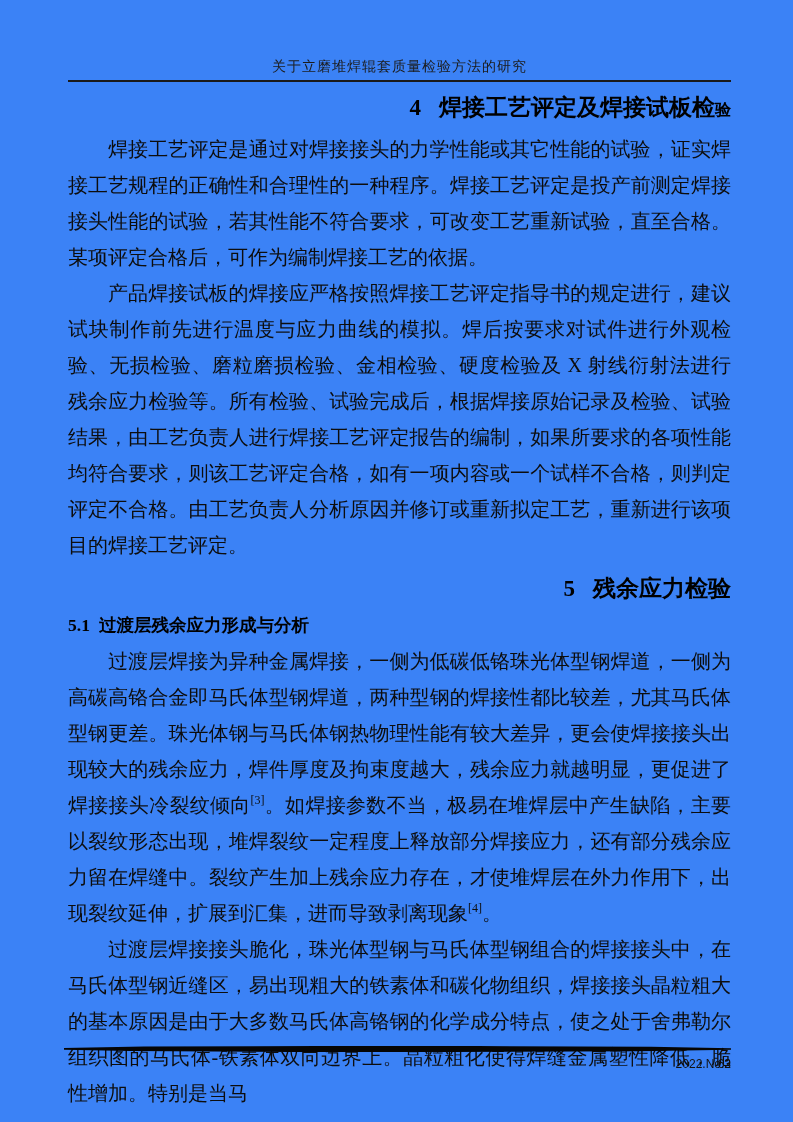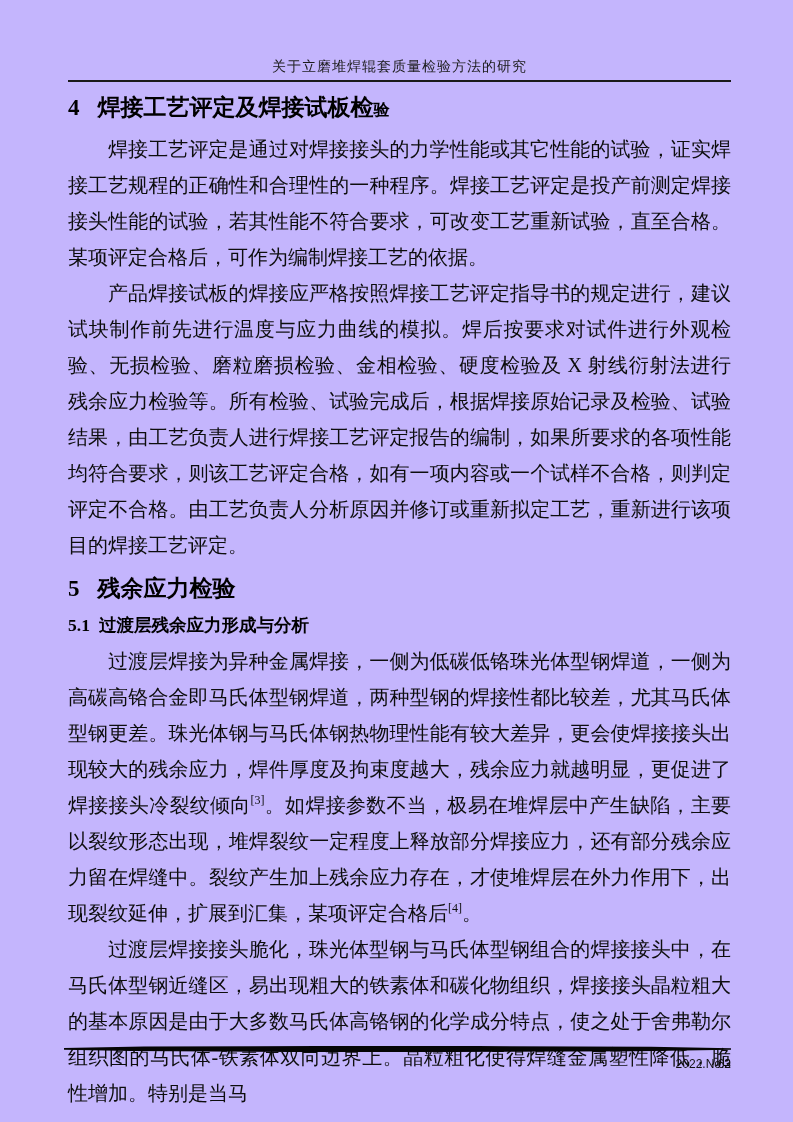--- a/index.html
+++ b/index.html
@@ -1,21 +1,21 @@
 <!DOCTYPE html>
 <html><head>
 <meta charset="utf-8">
 <style>
   html, body { margin: 0; padding: 0; background: #e8e8e8; }
   .page {
     position: relative;
     width: 793px;
     height: 1122px;
     margin: 0 auto;
-    background: #c4b5fd;
+    background: #3b82f6;
     color: #111111;
     font-family: "Liberation Serif", "DejaVu Serif", serif;
     overflow: hidden;
     box-sizing: border-box;
   }
   .content {
     position: absolute;
     top: 0; left: 68px;
     width: 663px;
   }
@@ -26,25 +26,26 @@
     line-height: 20px;
     letter-spacing: 1px;
     color: #1c1c1c;
   }
   .head-rule {
     margin-top: 3px;
     border-bottom: 2px solid #1a1a1a;
     height: 0;
   }
   h2.sec {
-    margin: 11px 0 6px 0;
+    margin: 11px 0 6px 12px;
     font-size: 23px;
     font-weight: bold;
     line-height: 30px;
     color: #000;
+    text-align: right;
   }
   h2.sec .sec-num { margin-right: 18px; }
   h2.sec .small-char { font-size: 16px; }
   h3.subsec {
     margin: 8px 0 5px 0;
     font-size: 17.5px;
     font-weight: bold;
     line-height: 26px;
     color: #000;
   }
@@ -112,21 +113,21 @@
     <p class="body-par">产品焊接试板的焊接应严格按照焊接工艺评定指导书的规定进行，建议试块制作前先进行温度与应力曲线的模拟。焊后按要求对试件进行外观检验、无损检验、磨粒磨损检验、金相检验、硬度检验及 X 射线衍射法进行残余应力检验等。所有检验、试验完成后，根据焊接原始记录及检验、试验结果，由工艺负责人进行焊接工艺评定报告的编制，如果所要求的各项性能均符合要求，则该工艺评定合格，如有一项内容或一个试样不合格，则判定评定不合格。由工艺负责人分析原因并修订或重新拟定工艺，重新进行该项目的焊接工艺评定。</p>
 
     <h2 class="sec">
       <span class="sec-num">5</span><span>残余应力检验</span>
     </h2>
 
     <h3 class="subsec">
       <span class="sec-num">5.1</span><span>过渡层残余应力形成与分析</span>
     </h3>
 
-    <p class="body-par"><span>过渡层焊接为异种金属焊接，一侧为低碳低铬珠光体型钢焊道，一侧为高碳高铬合金即马氏体型钢焊道，两种型钢的焊接性都比较差，尤其马氏体型钢更差。珠光体钢与马氏体钢热物理性能有较大差异，更会使焊接接头出现较大的残余应力，焊件厚度及拘束度越大，残余应力就越明显，更促进了焊接接头冷裂纹倾向</span><sup class="cite">[3]</sup><span>。如焊接参数不当，极易在堆焊层中产生缺陷，主要以裂纹形态出现，堆焊裂纹一定程度上释放部分焊接应力，还有部分残余应力留在焊缝中。裂纹产生加上残余应力存在，才使堆焊层在外力作用下，出现裂纹延伸，扩展到汇集，某项评定合格后</span><sup class="cite">[4]</sup><span>。</span></p>
+    <p class="body-par"><span>过渡层焊接为异种金属焊接，一侧为低碳低铬珠光体型钢焊道，一侧为高碳高铬合金即马氏体型钢焊道，两种型钢的焊接性都比较差，尤其马氏体型钢更差。珠光体钢与马氏体钢热物理性能有较大差异，更会使焊接接头出现较大的残余应力，焊件厚度及拘束度越大，残余应力就越明显，更促进了焊接接头冷裂纹倾向</span><sup class="cite">[3]</sup><span>。如焊接参数不当，极易在堆焊层中产生缺陷，主要以裂纹形态出现，堆焊裂纹一定程度上释放部分焊接应力，还有部分残余应力留在焊缝中。裂纹产生加上残余应力存在，才使堆焊层在外力作用下，出现裂纹延伸，扩展到汇集，进而导致剥离现象</span><sup class="cite">[4]</sup><span>。</span></p>
 
     <p class="body-par">过渡层焊接接头脆化，珠光体型钢与马氏体型钢组合的焊接接头中，在马氏体型钢近缝区，易出现粗大的铁素体和碳化物组织，焊接接头晶粒粗大的基本原因是由于大多数马氏体高铬钢的化学成分特点，使之处于舍弗勒尔组织图的马氏体-铁素体双向边界上。晶粒粗化使得焊缝金属塑性降低，脆性增加。特别是当马</p>
 
   </div>
 
   <div class="footer">
     <div class="footer-bar"></div>
     <div class="footer-textrow">
       <span class="footer-page-num">62</span>
       <span class="footer-issue">2022.No.3</span>

